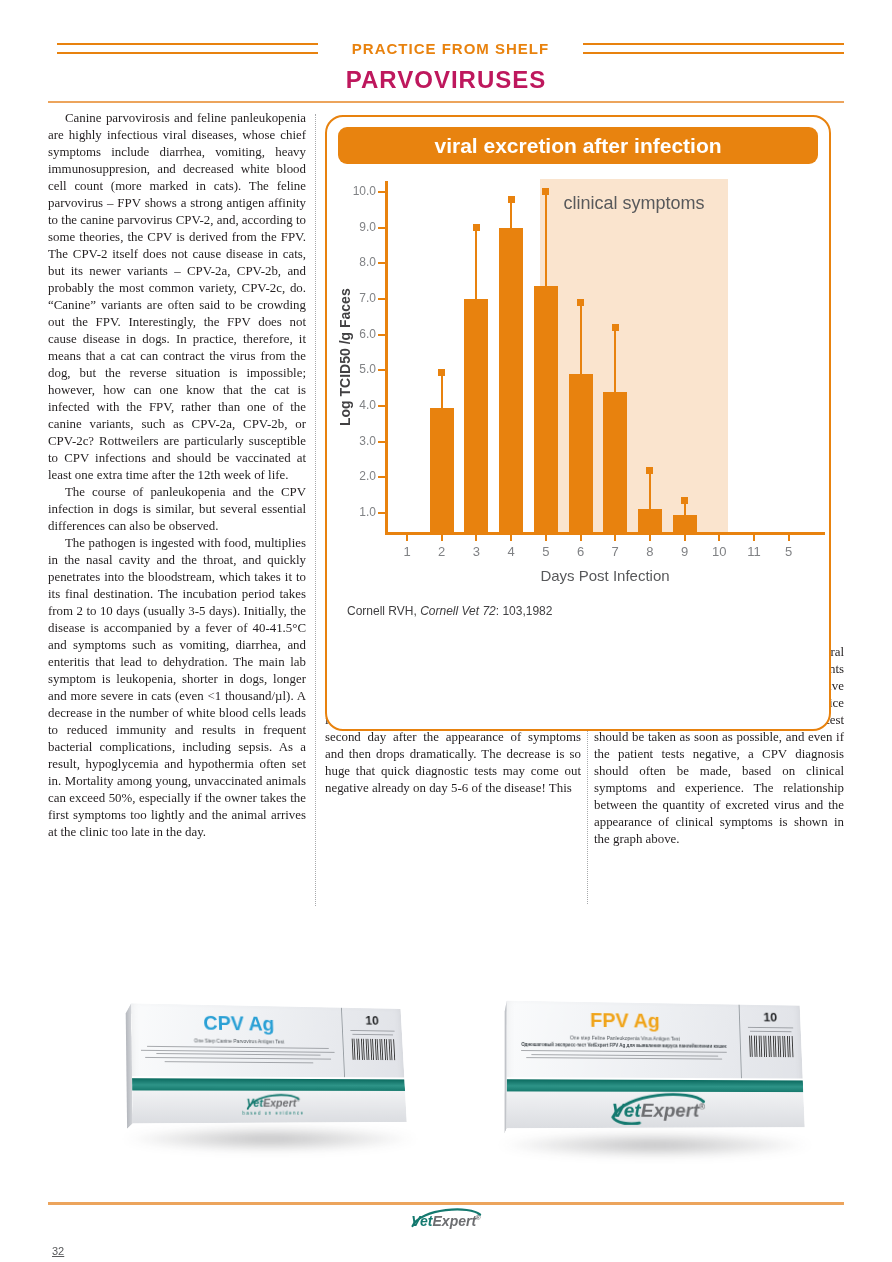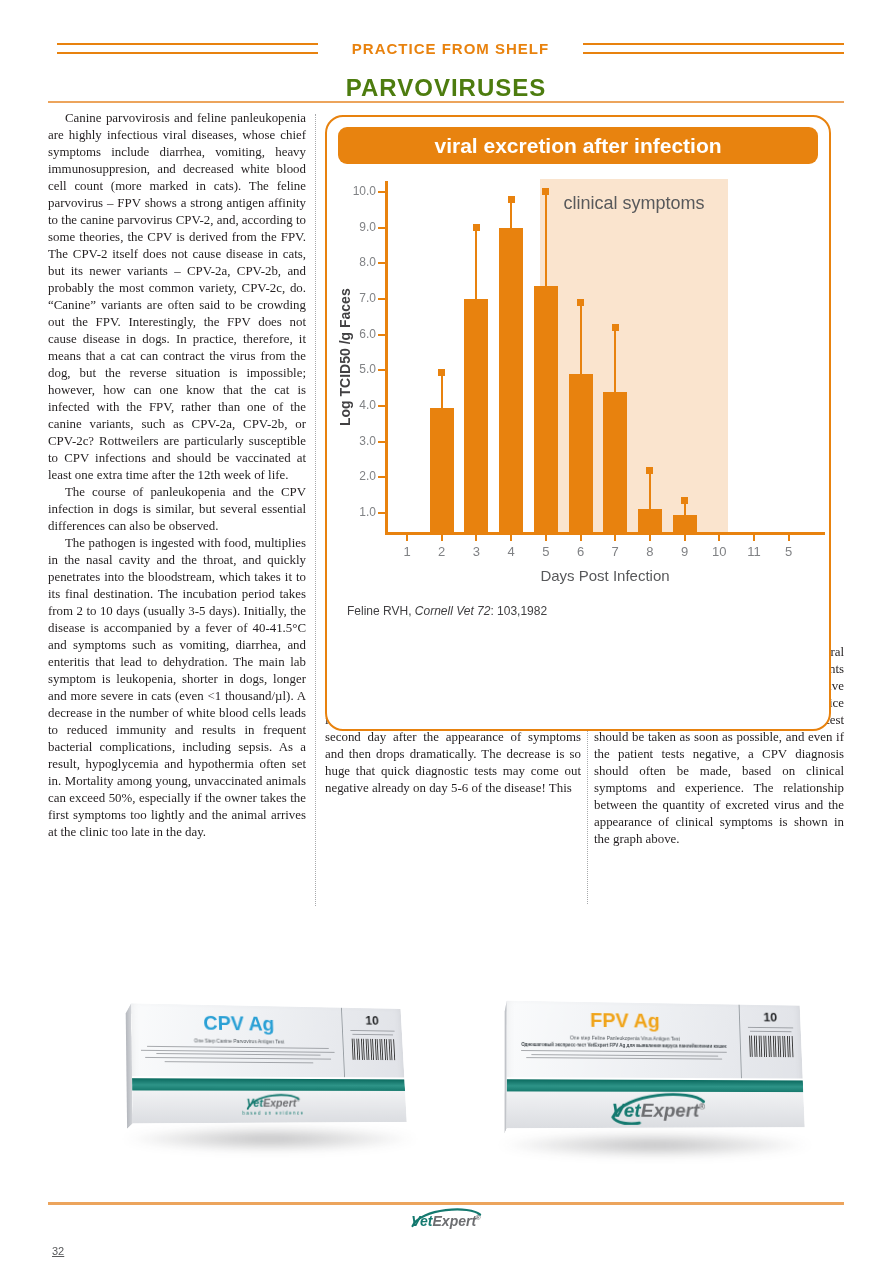--- a/index.html
+++ b/index.html
@@ -4,23 +4,23 @@
 <style>
   html,body{margin:0;padding:0;background:#ffffff;}
   .page{position:relative;width:892px;height:1262px;background:#fff;overflow:hidden;
         font-family:"Liberation Serif",serif;color:#231f20;}
 
   
   .kicker-row{position:absolute;left:57px;right:48px;top:40px;display:flex;align-items:center;gap:34px;}
   .rule-double{flex:1;height:7px;border-top:2.5px solid #e8820e;border-bottom:2.5px solid #e8820e;}
   .kicker{font-family:"Liberation Sans",sans-serif;font-weight:bold;font-size:15px;
           letter-spacing:1px;color:#e8820e;white-space:nowrap;}
-  .page-title{position:absolute;left:0;right:0;top:66px;margin:8px;text-align:center;
+  .page-title{position:absolute;left:0;right:0;top:66px;margin:0;text-align:center;
           font-family:"Liberation Sans",sans-serif;font-weight:bold;font-size:24px;
-          letter-spacing:1px;color:#4d7c0f;}
+          letter-spacing:1px;color:#be185d;}
   .title-rule{position:absolute;left:48px;top:101px;width:796px;height:2px;background:#eca45c;}
 
   
   .col{position:absolute;text-align:justify;font-size:12.9px;line-height:17px;}
   .col p{margin:0;text-indent:17px;}
   .col1{left:48px;top:110px;width:258px;height:842px;}
   .col2{left:325px;top:644px;width:256px;height:330px;}
   .col3{left:594px;top:644px;width:250px;height:260px;}
   .vdivider{position:absolute;border-left:1px dotted #a7a9ac;width:0;}
   .d1{left:315px;top:114px;height:792px;}
@@ -187,21 +187,21 @@
         <div style="position: absolute; left: 284.6px; top: 365px; width: 30px; text-align: center; font-family: &quot;Liberation Sans&quot;, sans-serif; font-size: 13px; color: rgb(128, 130, 133);">9</div>
         <div style="position: absolute; left: 333.3px; top: 355.5px; width: 2px; height: 6px; background: rgb(232, 130, 14);"></div>
         <div style="position: absolute; left: 319.3px; top: 365px; width: 30px; text-align: center; font-family: &quot;Liberation Sans&quot;, sans-serif; font-size: 13px; color: rgb(128, 130, 133);">10</div>
         <div style="position: absolute; left: 368px; top: 355.5px; width: 2px; height: 6px; background: rgb(232, 130, 14);"></div>
         <div style="position: absolute; left: 354px; top: 365px; width: 30px; text-align: center; font-family: &quot;Liberation Sans&quot;, sans-serif; font-size: 13px; color: rgb(128, 130, 133);">11</div>
         <div style="position: absolute; left: 402.7px; top: 355.5px; width: 2px; height: 6px; background: rgb(232, 130, 14);"></div>
         <div style="position: absolute; left: 388.7px; top: 365px; width: 30px; text-align: center; font-family: &quot;Liberation Sans&quot;, sans-serif; font-size: 13px; color: rgb(128, 130, 133);">5</div>
       </div>
     <div class="chart-xlabel">Days Post Infection</div>
     <div class="chart-source">
-      <span>Feline RVH, </span><i>Cornell Vet 72</i><span>: 103,1982</span>
+      <span>Cornell RVH, </span><i>Cornell Vet 72</i><span>: 103,1982</span>
     </div>
   </div>
 
   <div class="p-shadow" style="left:120px;top:1126px;width:300px;"></div>
   <div class="p3d" style="left:132px;top:1005px;width:280px;height:118px;transform:perspective(1100px) rotateX(10deg) rotateY(14deg) rotateZ(-2deg);">
     <div class="face face-top" style="top:-46px;height:46px;">
       <div class="ghost">CPV Ag</div>
     </div>
     <div class="face face-side" style="left:-46px;width:46px;"></div>
     <div class="face face-front">

